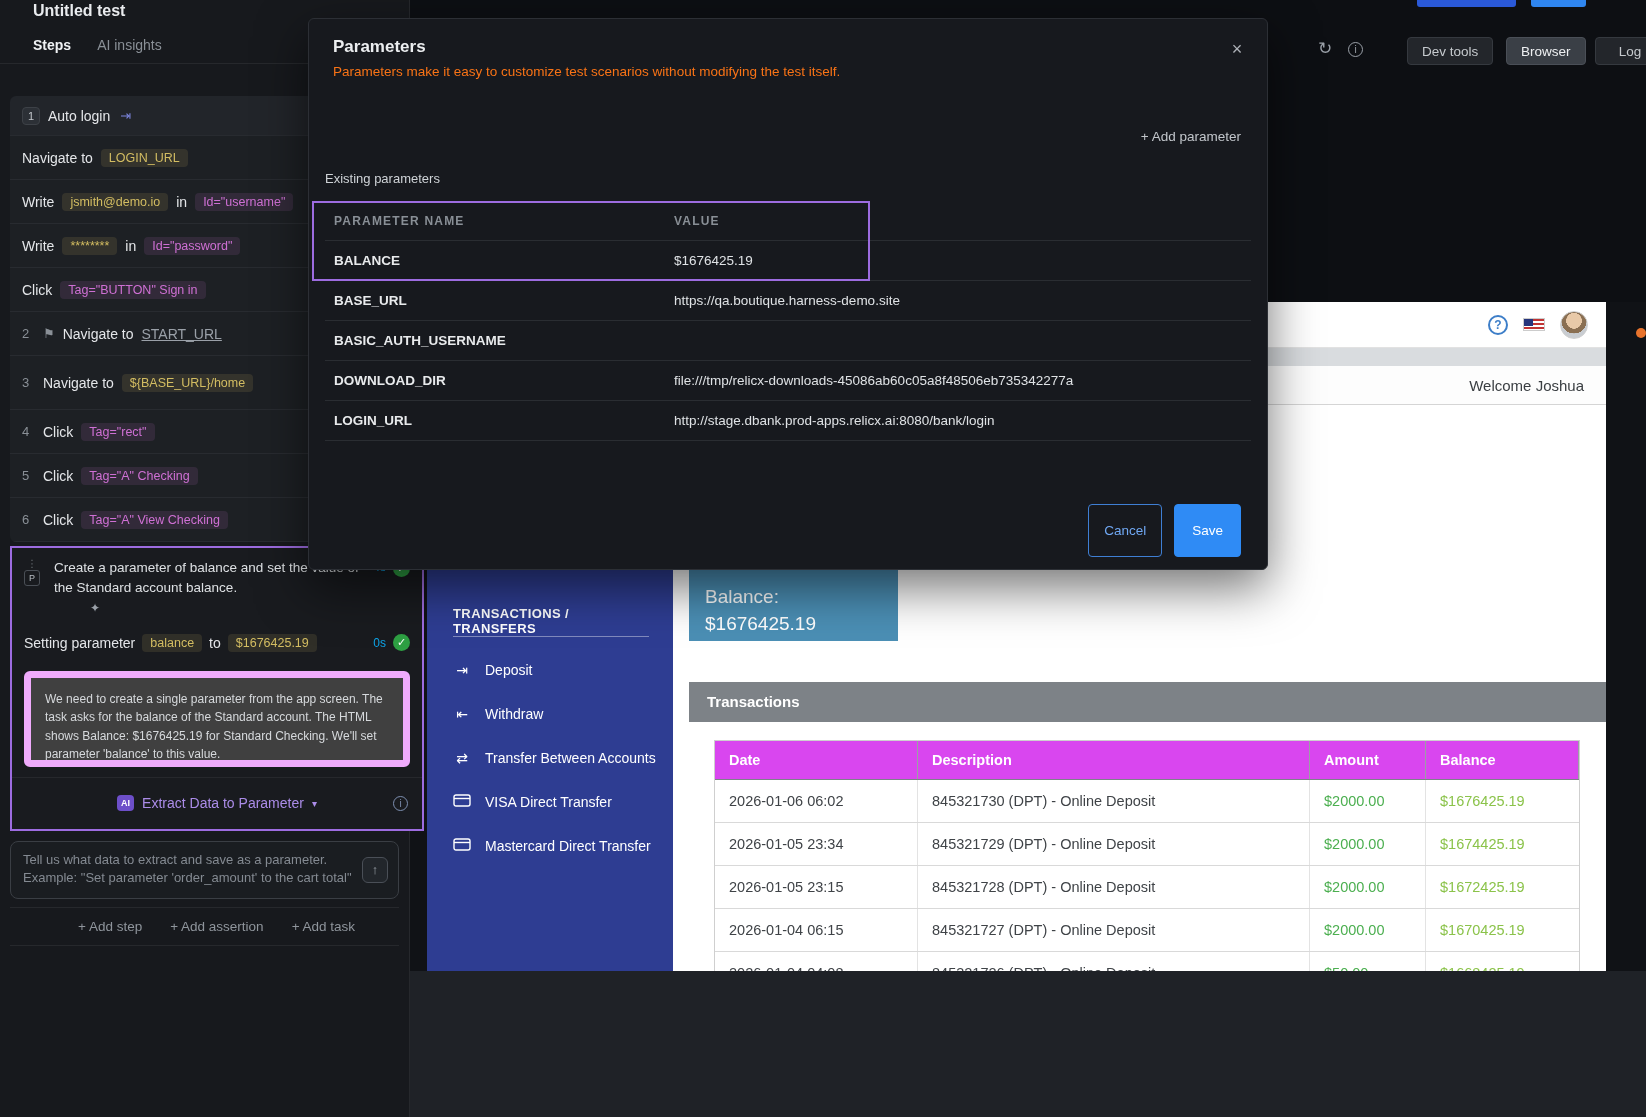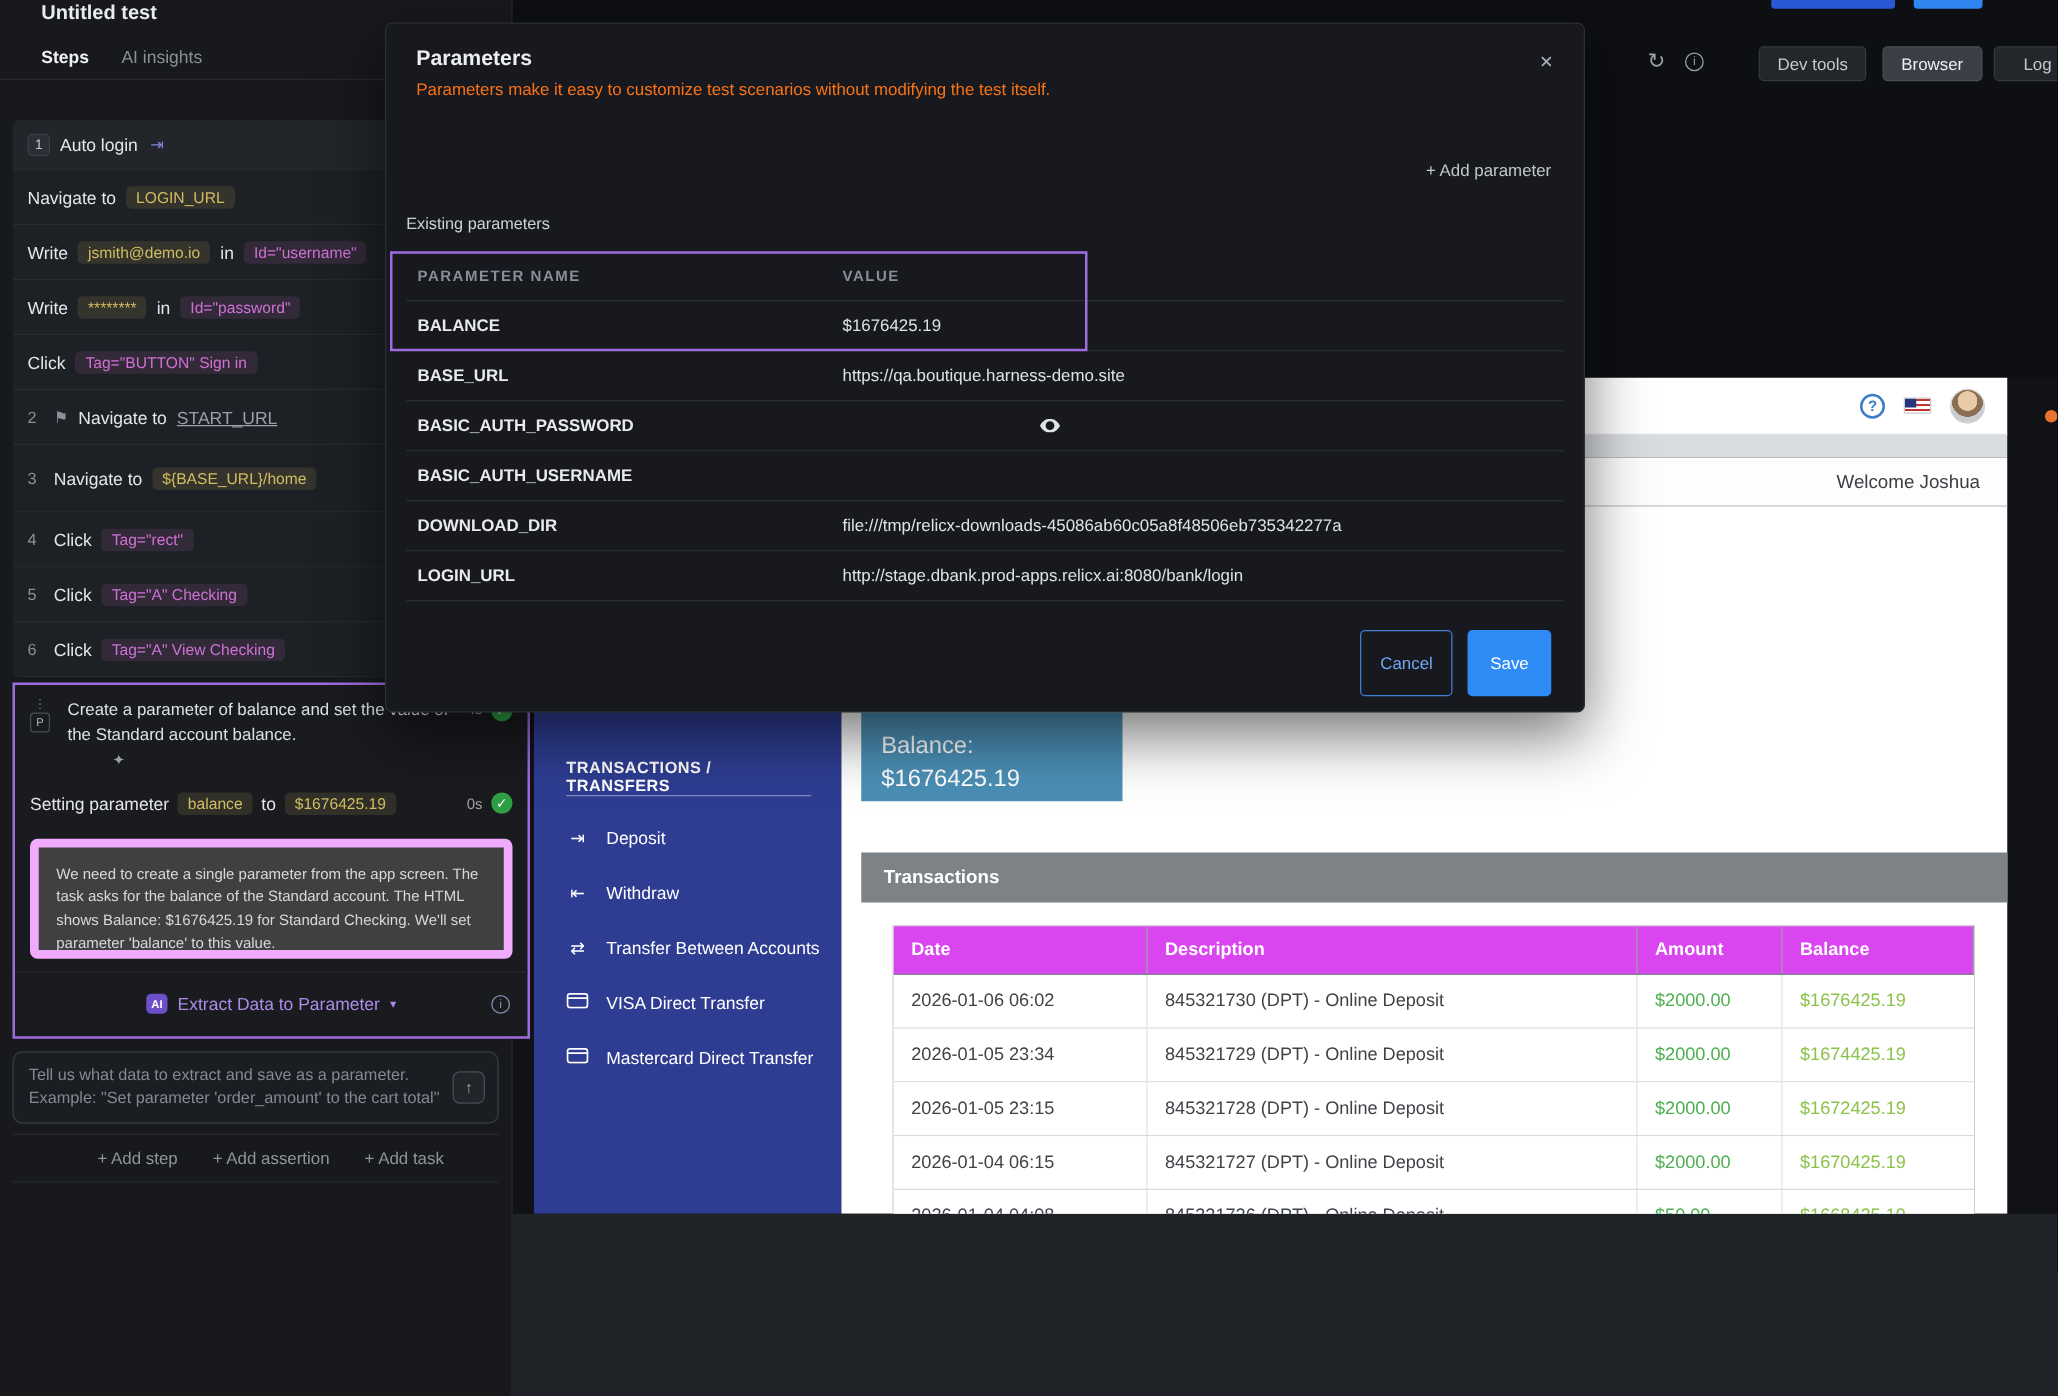--- a/index.html
+++ b/index.html
@@ -34,21 +34,21 @@
   .flag-ic { color:#8a9097; font-size:13px; }
   .import-ic { color:#7b84da; font-size:13px; margin-left:2px; }
 
   .task-annotation { margin:4px -25px 0 0; border:2px solid #9d6ce0; background:#191b1f; }
   .task-desc-row { display:flex; gap:10px; padding:10px 12px 2px 12px; }
   .marker-col { display:flex; flex-direction:column; align-items:center; gap:2px; padding-top:2px; flex:none; }
   .marker-dots { color:#6a7076; font-size:10px; line-height:8px; }
   .p-chip { width:16px; height:16px; border:1px solid #4a4f56; border-radius:3px; color:#b9bec4; font-size:9px; display:flex; align-items:center; justify-content:center; }
   .task-desc { flex:1; color:#dde0e3; font-size:13.5px; line-height:1.5; padding:0 4px; }
   .task-right { display:flex; gap:7px; align-items:flex-start; padding-top:2px; flex:none; }
-  .dur { color:#a3a3a3; font-size:12px; }
+  .dur { color:#0ea5e9; font-size:12px; }
   .check { width:17px; height:17px; border-radius:50%; background:#2ea043; color:#fff; font-size:11px; display:flex; align-items:center; justify-content:center; flex:none; }
   .sparkle-row { height:22px; padding-left:78px; color:#9aa0a8; font-size:12px; }
   .setting-row { display:flex; align-items:center; gap:7px; padding:8px 12px; height:40px; }
   .setting-right { margin-left:auto; display:flex; align-items:center; gap:7px; }
   .explain-card { margin:8px 12px; border:7px solid #f0abfc; border-radius:6px; background:#404040; padding:12px 14px; color:#d6d9dc; font-size:12px; line-height:1.55; height:96px; overflow:hidden; }
   .extract-bar { margin-top:10px; border-top:1px solid #26282c; height:52px; display:flex; align-items:center; justify-content:center; gap:8px; position:relative; cursor:pointer; }
   .ai-chip { background:#6d4fc9; border-radius:4px; color:#fff; font-size:9px; font-weight:700; padding:3px 4px; }
   .extract-label { color:#ab8ce8; font-size:14px; }
   .caret { color:#ab8ce8; font-size:10px; }
   .circle-i { width:15px; height:15px; border-radius:50%; border:1px solid currentColor; font-size:10px; display:inline-flex; align-items:center; justify-content:center; font-style:normal; }
@@ -350,31 +350,20 @@
       </div>
       <div class="p-row">
         <span class="p-name">BALANCE</span>
         <span class="p-value">$1676425.19</span>
       </div>
       <div class="p-row">
         <span class="p-name">BASE_URL</span>
         <span class="p-value">https://qa.boutique.harness-demo.site</span>
       </div>
       <div class="p-row">
-        <span class="p-name">BASIC_AUTH_PASSWORD</span>
-        <span class="p-value">
-            <span class="eye-wrap">
-              <svg width="16" height="11" viewBox="0 0 16 11">
-                <path d="M8 0C4.5 0 1.6 2.2 0 5.5 1.6 8.8 4.5 11 8 11s6.4-2.2 8-5.5C14.4 2.2 11.5 0 8 0zm0 9a3.5 3.5 0 1 1 0-7 3.5 3.5 0 0 1 0 7z" fill="#dfe2e5"></path>
-                <circle cx="8" cy="5.5" r="1.8" fill="#17191e"></circle>
-              </svg>
-            </span>
-          </span>
-      </div>
-      <div class="p-row">
         <span class="p-name">BASIC_AUTH_USERNAME</span>
         <span class="p-value"></span>
       </div>
       <div class="p-row">
         <span class="p-name">DOWNLOAD_DIR</span>
         <span class="p-value">file:///tmp/relicx-downloads-45086ab60c05a8f48506eb735342277a</span>
       </div>
       <div class="p-row">
         <span class="p-name">LOGIN_URL</span>
         <span class="p-value">http://stage.dbank.prod-apps.relicx.ai:8080/bank/login</span>

